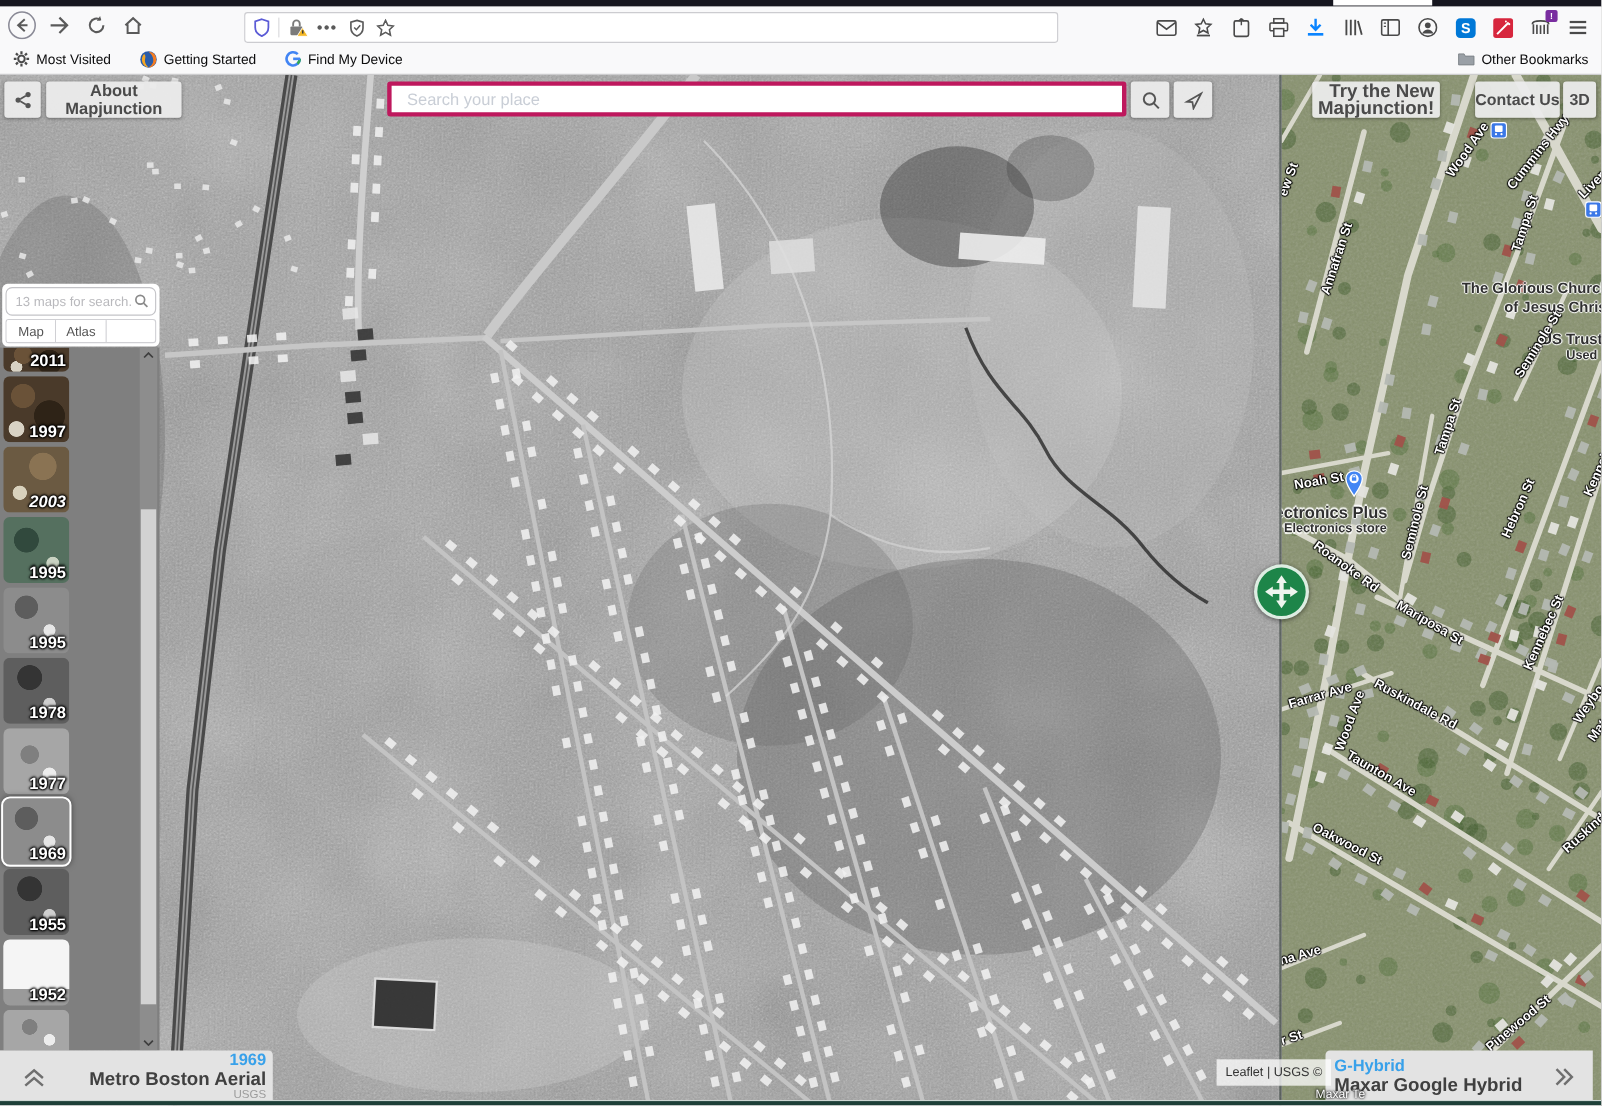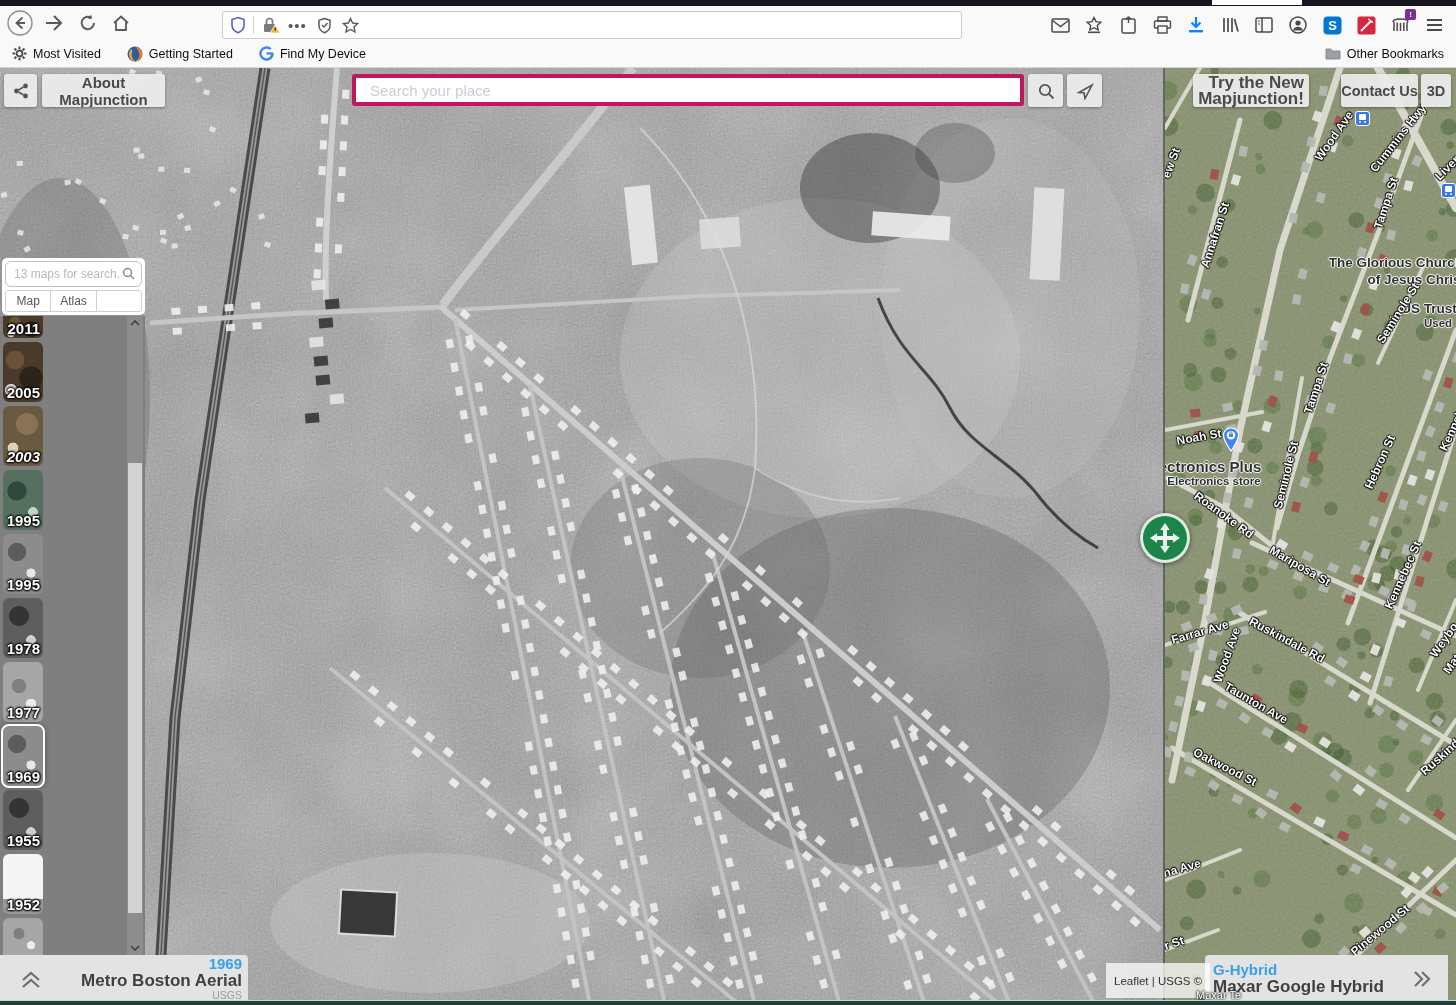--- a/index.html
+++ b/index.html
@@ -84,21 +84,21 @@
   #sidebar-search::placeholder { color:#b9b9bd; }
   #sidebar-mag { position:absolute; right:10px; top:9px; }
   #sidebar-tabs { display:flex; margin-top:3px; height:22px; border:1px solid #d0d0d4; border-radius:3px; overflow:hidden; }
   .tab { flex:1; display:flex; align-items:center; justify-content:center; font-size:12px; color:#555;
          background:#fff; border-right:1px solid #d0d0d4; }
   .tab:last-child { border-right:none; }
   .tab.active { background:#b5d7e8;margin-top:45px; }
 
   #thumbpanel { position:absolute; left:0; top:248px; width:145px; height:639px; background:#7f7f7f; overflow:hidden; }
   #thumbs { position:absolute; left:3px; top:0; width:60px; }
-  .thumb { position:relative; width:40px; height:60px; margin-bottom:4px; border-radius:6px; overflow:hidden; }
+  .thumb { position:relative; width:60px; height:60px; margin-bottom:4px; border-radius:6px; overflow:hidden; }
   .thumb.partial-top { height:22px; border-radius:0 0 6px 6px; }
   .thumb.partial-bottom { height:39px; border-radius:6px 6px 0 0; margin-bottom:0; }
   .thumb.selected { outline:2px solid #fff; box-shadow:0 0 7px rgba(0,0,0,.7); }
   .thumb-year { position:absolute; right:3px; bottom:1px; font-size:15px; font-weight:bold; color:#fff;
     text-shadow:-1px 0 2px #000, 1px 0 2px #000, 0 -1px 2px #000, 0 1px 2px #000; }
   
   .tone-brown  { background:radial-gradient(circle at 30% 30%, #6a5238 0 18%, transparent 19%),
                  radial-gradient(circle at 70% 60%, #2e2317 0 25%, transparent 26%),
                  radial-gradient(circle at 20% 80%, #d8d2c4 0 10%, transparent 11%), #4a3a2a; }
   .tone-tan    { background:radial-gradient(circle at 60% 30%, #8a7353 0 22%, transparent 23%),
@@ -125,21 +125,21 @@
   #panel-left .txt { margin-left:auto; text-align:right; padding-right:6px; line-height:1; }
   .layer-year { font-size:15px; font-weight:bold; color:#38a1ea; }
   .layer-name { font-size:17px; font-weight:bold; color:#404040; margin-top:1px; }
   .layer-src  { font-size:10.5px; color:#9b9b9b; margin-top:1px; }
 
   #panel-right { position:absolute; left:1205px; top:887px; width:243px; height:47px; background:#e3e3e3;
                  border-radius:4px 0 0 0; display:flex; align-items:center; }
   #panel-right .txt { padding-left:8px; line-height:1; text-align:left; }
   #panel-right .collapse { margin-left:auto; margin-right:14px; }
 
-  #leaflet-attr { position:absolute; left:1106px; top:895px; height:35px; background:rgba(255,255,255,.75);
+  #leaflet-attr { position:absolute; left:1106px; top:895px; height:24px; background:rgba(255,255,255,.75);
                   font-size:11.5px; color:#333; display:flex; align-items:center; padding:0 8px; }
   #maxar { position:absolute; left:1196px; top:921px; font-size:11px; color:#fff;
            text-shadow:0 0 2px #000, 0 0 3px #000; }
 
   #bottom-strip { position:absolute; left:0; top:932px; width:1456px; height:5px; background:#1e4038; border-top:1px solid #cfd8d4; }
 
   
   #handle { position:absolute; left:1140px; top:445px; width:50px; height:50px; border-radius:50%;
             background:#1d8549; border:3px solid rgba(238,246,240,.92); box-shadow:0 1px 5px rgba(0,0,0,.5); }
 </style>
@@ -1216,21 +1216,21 @@
           <div class="tab">Atlas</div>
           <div class="tab active">Aerial</div>
         </div>
     </div>
     <div id="thumbpanel">
       <div id="thumbs">
           <div class="thumb tone-brown partial-top">
             <span class="thumb-year">2011</span>
           </div>
           <div class="thumb tone-brown">
-            <span class="thumb-year">2005</span>
+            <span class="thumb-year">1997</span>
           </div>
           <div class="thumb tone-tan">
             <span class="thumb-year">2003</span>
           </div>
           <div class="thumb tone-green">
             <span class="thumb-year">1995</span>
           </div>
           <div class="thumb tone-gray">
             <span class="thumb-year">1995</span>
           </div>

